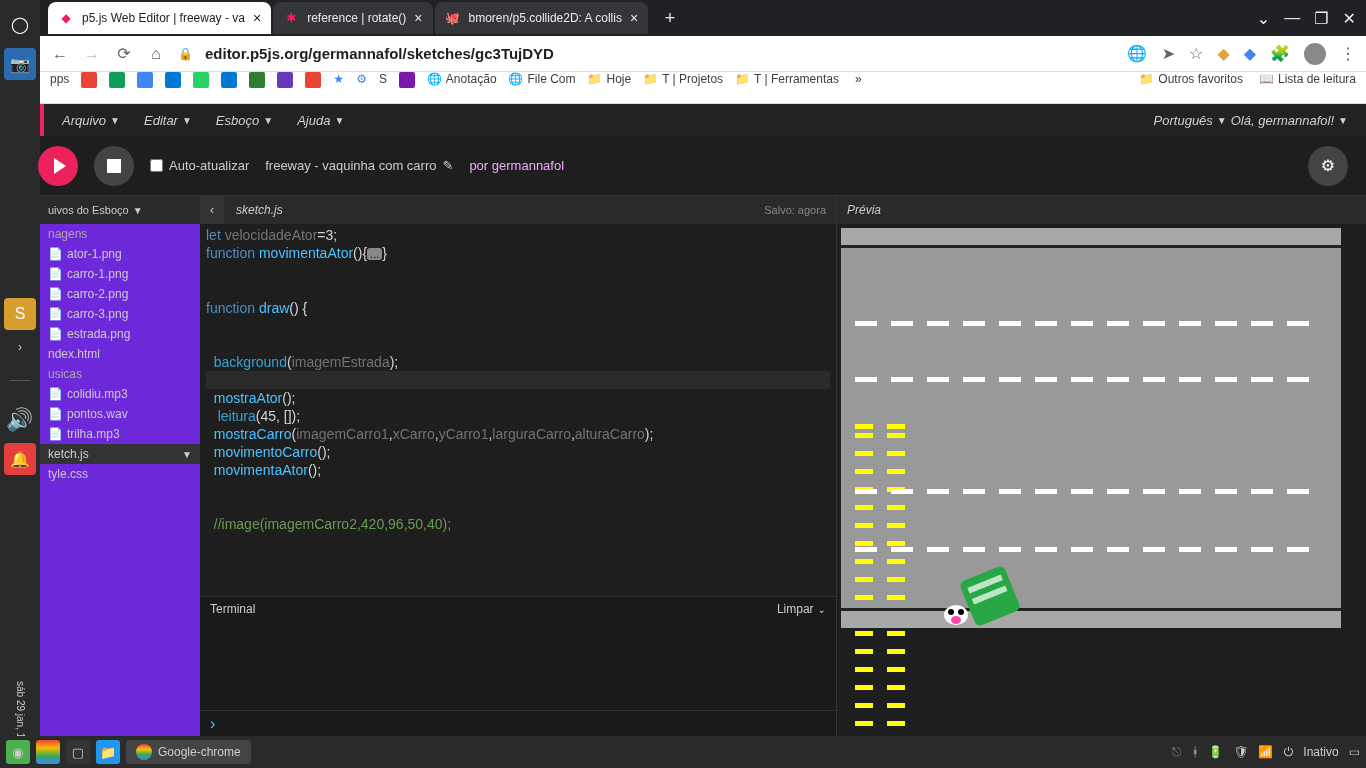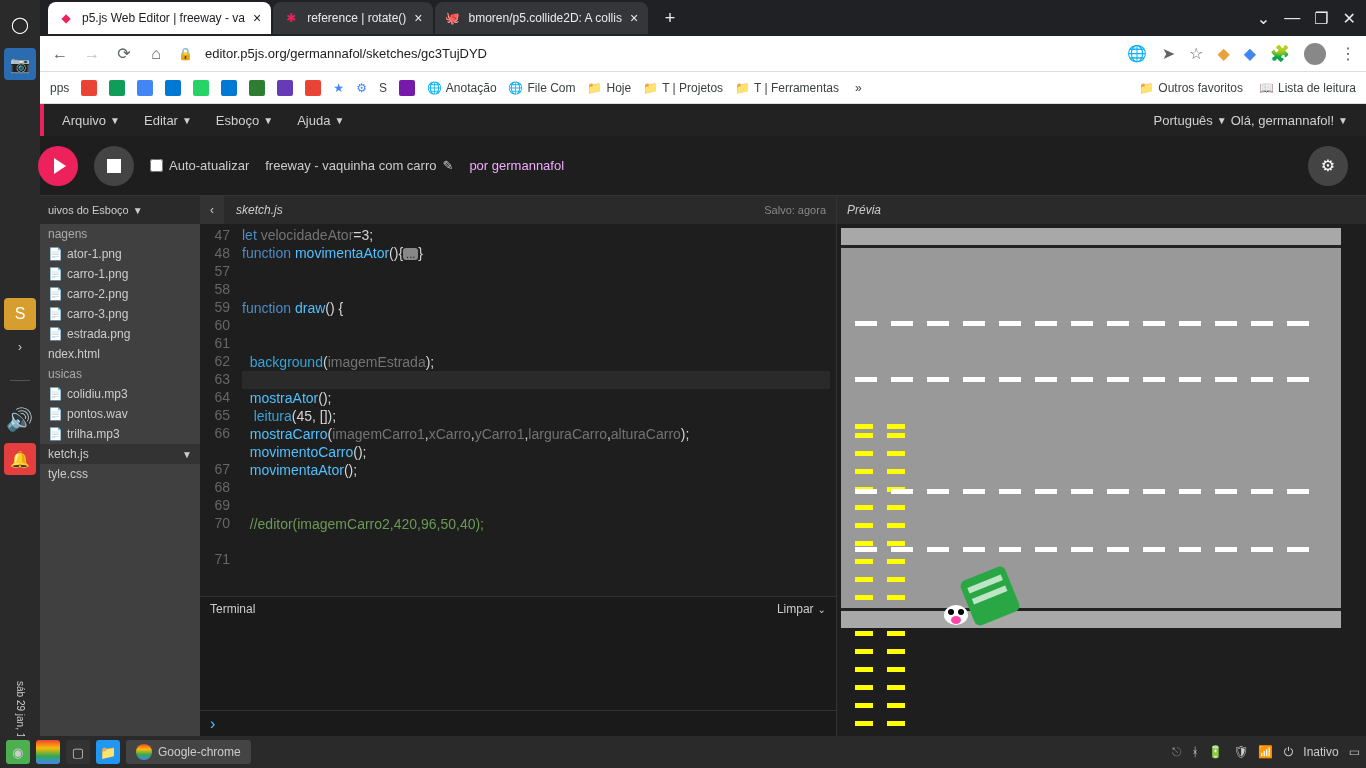--- a/index.html
+++ b/index.html
@@ -23,53 +23,53 @@
 .tab.active { background:#fff; color:#202124; }
 .tab-icon { width:16px; height:16px; display:flex; align-items:center; justify-content:center; }
 .tab-title { white-space:nowrap; overflow:hidden; text-overflow:ellipsis; flex:1; }
 .tab-close { font-size:14px; cursor:pointer; }
 .new-tab { width:28px; height:28px; display:flex; align-items:center; justify-content:center; color:#e8eaed; font-size:18px; cursor:pointer; margin-left:6px; }
 .win-controls { margin-left:auto; display:flex; gap:14px; padding-right:10px; color:#e8eaed; }
 
 
 .addr-bar { height:36px; background:#fff; display:flex; align-items:center; padding:0 10px; gap:12px; border-bottom:1px solid #ddd; }
 .nav-btn { width:20px; height:20px; display:flex; align-items:center; justify-content:center; color:#5f6368; font-size:16px; cursor:pointer; }
-.addr-input { flex:1; height:28px; border:none; outline:none; font-size:13px; color:#202124; background:transparent; }
+.addr-input { flex:1; height:28px; border:none; outline:none; font-size:15px; color:#202124; background:transparent;font-weight:bold; }
 .addr-icons { display:flex; gap:14px; align-items:center; color:#5f6368; }
 
 
-.bm-bar { height:32px; background:#fff; display:flex; align-items:center; padding:0 10px; gap:12px; font-size:12px; color:#3c4043; border-bottom:1px solid #ddd; }
+.bm-bar { height:32px; background:#fff; display:flex; align-items:flex-start; padding:0 10px; gap:12px; font-size:12px; color:#3c4043; border-bottom:1px solid #ddd; }
 .bm { display:flex; align-items:center; gap:4px; cursor:pointer; white-space:nowrap; }
 .bm-icon { width:16px; height:16px; border-radius:2px; }
 .bm-right { margin-left:auto; display:flex; gap:16px; }
 
 
 .editor-wrap { flex:1; background:#1e1e1e; display:flex; flex-direction:column; position:relative; }
 
 
 .p5-menu { height:32px; background:#222; display:flex; align-items:center; padding:0 18px; gap:24px; font-size:13px; color:#d0d0d0; border-left:4px solid #ed225d; }
-.p5-menu-item { display:flex; align-items:center; gap:4px; cursor:pointer; }
+.p5-menu-item { display:flex; align-items:center; gap:4px; cursor:pointer;font-style:italic; }
 .p5-menu-right { margin-left:auto; display:flex; gap:4px;align-items:flex-end; }
 
 
 .p5-toolbar { height:60px; background:#1e1e1e; display:flex; align-items:center; padding:0 18px; gap:16px; border-bottom:1px solid #333; position:relative; }
 .play-btn { width:40px; height:40px; border-radius:50%; background:#ed225d; display:flex; align-items:center; justify-content:center; cursor:pointer; margin-left:-20px; }
 .play-btn::before { content:''; border-left:12px solid #fff; border-top:8px solid transparent; border-bottom:8px solid transparent; margin-left:3px; }
 .stop-btn { width:40px; height:40px; border-radius:50%; background:#444; display:flex; align-items:center; justify-content:center; cursor:pointer; }
 .stop-btn::before { content:''; width:14px; height:14px; background:#fff; }
 .auto-update { display:flex; align-items:center; gap:6px; font-size:13px; color:#ccc; }
 .sketch-name { font-size:13px; color:#ccc; display:flex; align-items:center; gap:6px; }
 .by-author { font-size:13px; color:#f0abfc; }
 .gear-btn { width:40px; height:40px; border-radius:50%; background:#444; display:flex; align-items:center; justify-content:center; margin-left:auto; cursor:pointer; color:#fff; }
 
 
 .main-split { flex:1; display:flex; overflow:hidden; }
 
 
-.files-panel { width:160px; background:#404040; display:flex; flex-direction:column; font-size:12px; color:#ccc; }
+.files-panel { width:160px; background:#6d28d9; display:flex; flex-direction:column; font-size:12px; color:#ccc; }
 .files-header { height:28px; display:flex; align-items:center; padding:0 8px; background:#2a2a2a; font-size:11px; }
 .file-item { padding:3px 8px; display:flex; align-items:center; gap:4px; cursor:pointer; }
 .file-item.folder { color:#aaa; }
 .file-item.active { background:#333; }
 
 
 .code-panel { flex:1; display:flex; flex-direction:column; background:#1e1e1e; min-width:0; }
 .code-tab-bar { height:28px; background:#2a2a2a; display:flex; align-items:center; font-size:12px; color:#ccc; }
 .collapse-btn { width:24px; height:28px; background:#333; display:flex; align-items:center; justify-content:center; cursor:pointer; }
 .code-tab { padding:0 12px;font-style:italic; }
@@ -312,38 +312,37 @@
           </div>
       </div>
 
       <div class="code-panel">
         <div class="code-tab-bar">
           <div class="collapse-btn">‹</div>
           <div class="code-tab">sketch.js</div>
           <div class="saved-status">Salvo: agora</div>
         </div>
         <div class="code-area">
-          <div class="gutter">47<br>48<br>57<br>58<br>59<br>60<br>61<br>62<br>63<br>64<br>65<br>66<br><br>67<br>68<br>69<br>70<br><br>71</div>
           <div class="code"><span class="kw">let </span><span class="var">velocidadeAtor</span><span class="punc">=3;</span>
 <span class="kw">function </span><span class="fn">movimentaAtor</span><span class="punc">(){</span><span class="fold">...</span><span class="punc">}</span>
 
 
 <span class="kw">function </span><span class="fn">draw</span><span class="punc">() {</span>
 
 
 <span class="fn2">  background</span><span class="punc">(</span><span class="var">imagemEstrada</span><span class="punc">);</span>
 <span class="hl-line"> </span>
 <span class="fn">  mostraAtor</span><span class="punc">();</span>
 <span class="fn2">   leitura</span><span class="punc">(45, []);</span>
 <span class="fn">  mostraCarro</span><span class="punc">(</span><span class="var">imagemCarro1</span><span class="punc">,</span><span class="var">xCarro</span><span class="punc">,</span><span class="var">yCarro1</span><span class="punc">,</span><span class="var">larguraCarro</span><span class="punc">,</span><span class="var">alturaCarro</span><span class="punc">);</span>
 <span class="fn">  movimentoCarro</span><span class="punc">();</span>
 <span class="fn">  movimentaAtor</span><span class="punc">();</span>
 
 
-<span class="cmt">  //editor(imagemCarro2,420,96,50,40);</span>
+<span class="cmt">  //image(imagemCarro2,420,96,50,40);</span>
 </div>
         </div>
 
         <div class="terminal">
           <div class="term-header">
             <span>Terminal</span>
             <span class="term-clear">
                 <span>Limpar</span> 
                 <span class="chevron">⌄</span>
               </span>

